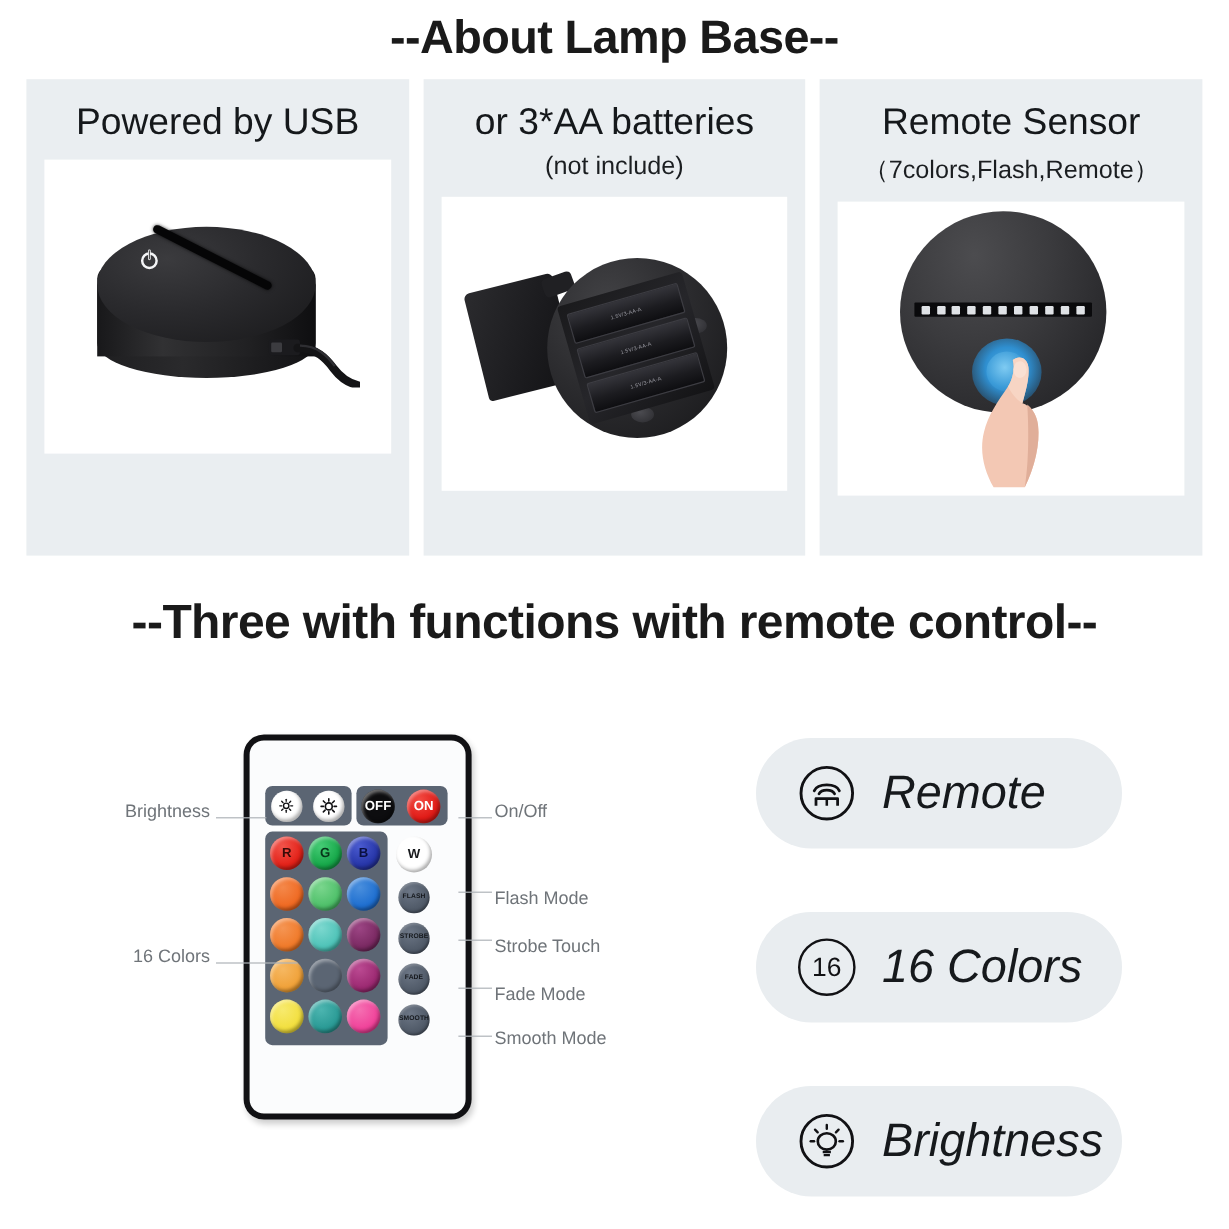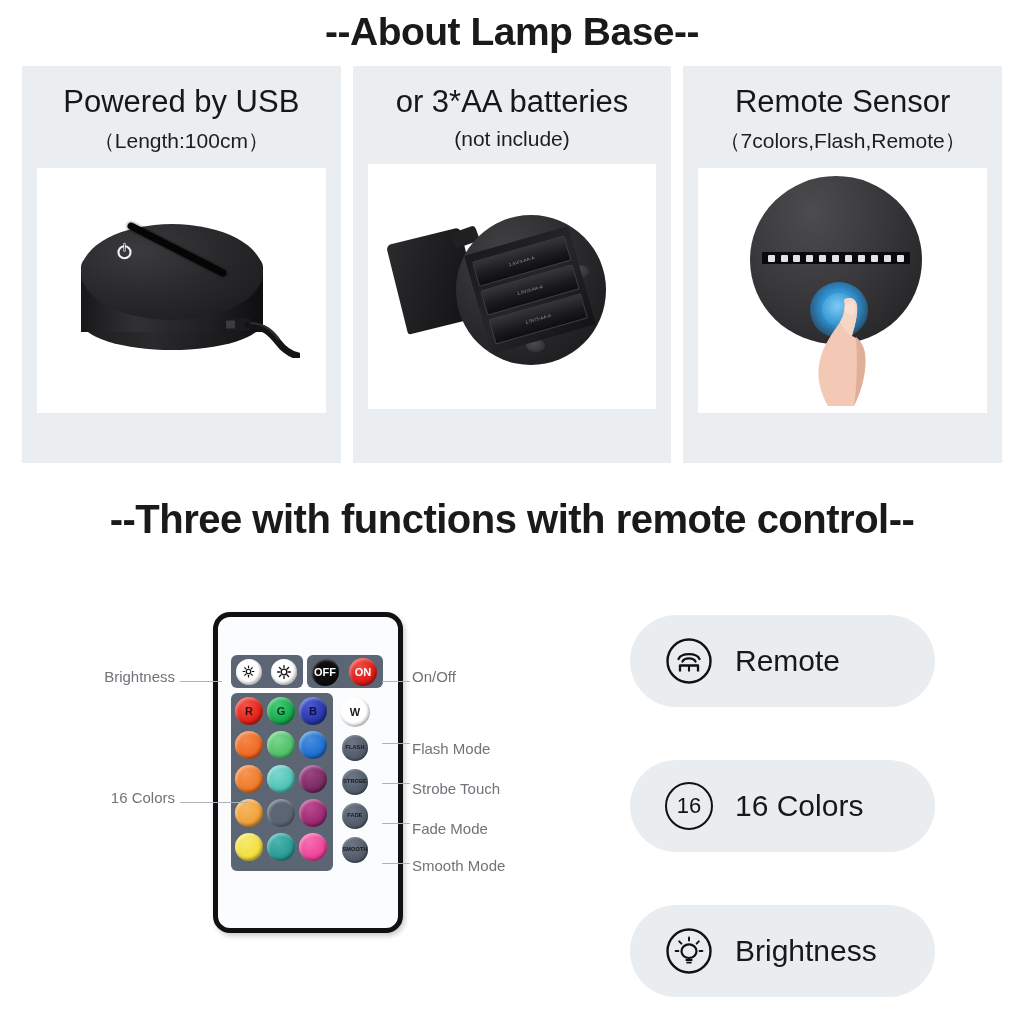--- a/index.html
+++ b/index.html
@@ -170,21 +170,21 @@
     border-radius: 50%;
     background: radial-gradient(circle at 45% 40%, #7fcbf2 0%, #3b9bd8 60%, #2a7db8 100%);
   }
   .base3-finger {
     position: absolute; left: 86px; top: 120px; width: 62px; height: 118px;
   }
 
   
   #remote {
     position: absolute;
-    left: 213px; top: 612px;
+    left: 203px; top: 612px;
     width: 190px; height: 321px;
     background: #fbfcfd;
     border: 5px solid #111114;
     border-radius: 17px;
     box-shadow: 2px 3px 5px rgba(0,0,0,.20);
     padding-left: 44px;
   }
   .remote-panel {
     position: absolute;
     background: #5b6573;
@@ -245,44 +245,44 @@
     display: flex; align-items: center;
     padding-left: 35px;
     gap: 22px;
   }
   .pill-icon {
     width: 48px; height: 48px;
     flex: 0 0 48px;
     position: relative;
   }
   .pill-label {
-    font-size: 30px;
+    font-size: 39px;
     color: #16191c;
     white-space: nowrap;
+    font-style: italic;
   }
   .pill-16 {
     width: 48px; height: 48px;
     border: 2.4px solid #111114;
     border-radius: 50%;
     display: flex; align-items: center; justify-content: center;
     font-size: 22px; font-weight: 400; color: #111114;
   }
 </style>
 </head>
 <body>
 
 <div id="page">
 
   <div class="headline" id="headline-1">--About Lamp Base--</div>
 
   <div id="card-row">
 
     <div class="card">
       <div class="card-title">Powered by USB</div>
-      <div class="card-sub">（Length:100cm）</div>
       <div class="photo">
         <div class="base1-wrap">
           <div class="base1-body"></div>
           <div class="base1-side"></div>
           <div class="base1-top"></div>
           <div class="base1-slot"></div>
           <div class="base1-power">
             <svg viewBox="0 0 24 24" width="19" height="19">
               <circle cx="12" cy="13" r="7.6" fill="none" stroke="#f4f5f7" stroke-width="2.6"></circle>
               <line x1="12" y1="2.5" x2="12" y2="11" stroke="#f4f5f7" stroke-width="2.8" stroke-linecap="round"></line>

